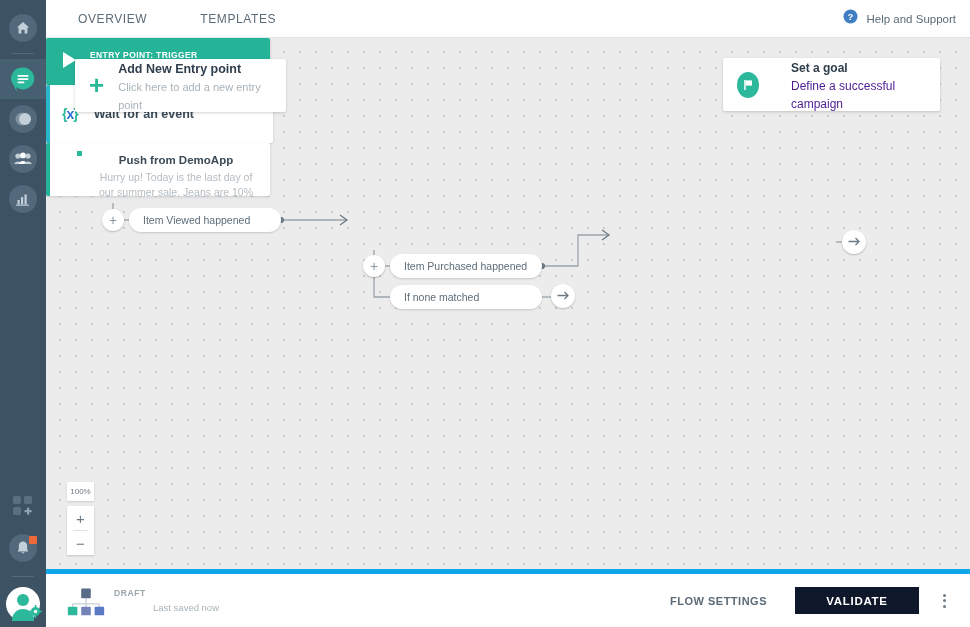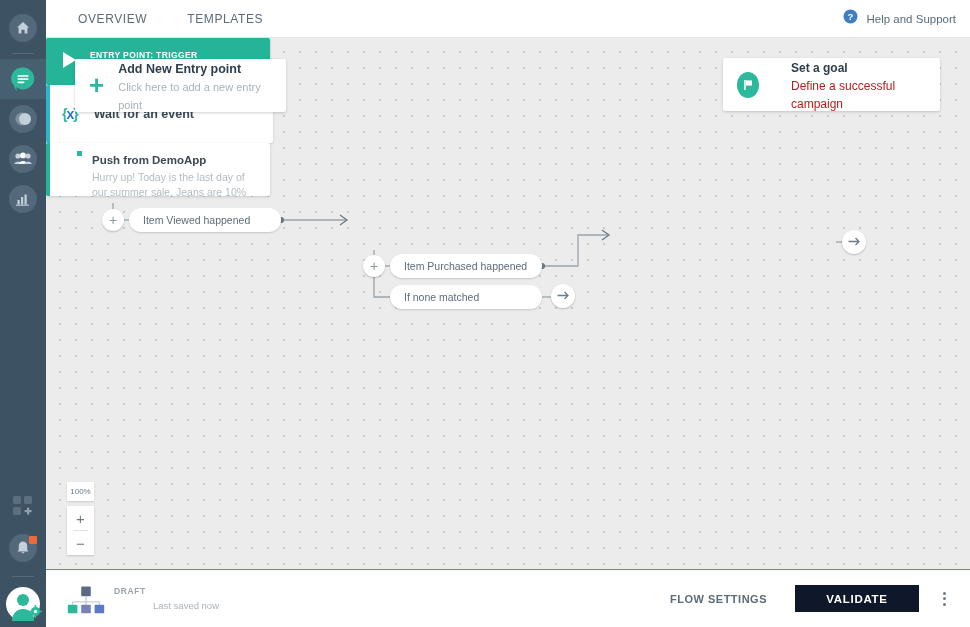--- a/index.html
+++ b/index.html
@@ -44,21 +44,21 @@
   .topbar {
     position: absolute; left: 46px; top: 0; width: 924px; height: 38px;
     background: #ffffff; border-bottom: 1px solid #e2e5e7;
     display: flex; align-items: center;
   }
   .tab {
     font-size: 12px; letter-spacing: .6px; color: #5b6b78;
     padding: 0 0; margin-left: 30px; cursor: pointer;
   }
   .tab:first-of-type { margin-left: 32px; }
-  .tab.tab2 { margin-left: 40px; text-align: right; }
+  .tab.tab2 { margin-left: 53px; text-align: right; }
   .help {
     margin-left: auto; margin-right: 14px; display: flex; align-items: center; gap: 8px; cursor: pointer;
   }
   .help-label { font-size: 11.5px; color: #5b6b78; }
 
   
   .canvas {
     position: absolute; left: 46px; top: 38px; width: 924px; height: 531px;
     background-color: #ececec;
     background-image: radial-gradient(#c9c9c9 1px, transparent 1.1px);
@@ -74,21 +74,21 @@
   
   .entry-card { left: 29px; top: 21px; width: 211px; height: 53px; display: flex; align-items: center; padding: 0 14px; cursor: pointer; }
   .plus-green { color: #2bb89b; font-size: 26px; font-weight: 700; line-height: 1; margin-right: 14px; margin-top: -2px; }
   .ec-title { font-size: 12.5px; font-weight: bold; color: #2f3e4c; }
   .ec-sub { font-size: 11px; color: #a9b3ba; margin-top: 3px; }
 
   
   .goal-card { left: 677px; top: 20px; width: 217px; height: 53px; display: flex; align-items: center; padding: 0 14px; cursor: pointer; gap: 20px; }
   .goal-icon { width: 26px; height: 26px; border-radius: 50%; background: #2bb89b; display: flex; align-items: center; justify-content: center; margin-right: 12px; }
   .gc-title { font-size: 12px; font-weight: bold; color: #2f3e4c; }
-  .gc-sub { font-size: 12px; color: #b91c1c; margin-top: 2px; }
+  .gc-sub { font-size: 12px; color: #4c1d95; margin-top: 2px; }
 
   
   .trigger {
     left: 42px; top: 118px; width: 224px; height: 47px; background: #26b499;
     border-radius: 2px; display: flex; align-items: center; padding: 0 14px;
     box-shadow: 0 1px 3px rgba(0,0,0,.2);
   }
   .tri-play { margin-right: 12px; }
   .tri-kicker { font-size: 8.5px; font-weight: bold; color: #ffffff; letter-spacing: .4px; }
   .tri-title { font-size: 13px; font-weight: bold; color: #ffffff; margin-top: 2px; letter-spacing: .1px; }
@@ -148,21 +148,21 @@
     display: flex; align-items: center; justify-content: center;
     box-shadow: 0 1px 2px rgba(0,0,0,.14); margin-bottom: 5px;
   }
   .zoom-btns { width: 27px; background: #ffffff; box-shadow: 0 1px 2px rgba(0,0,0,.18); }
   .zoom-b { height: 24px; display: flex; align-items: center; justify-content: center; font-size: 15px; color: #6d7a84; cursor: pointer; }
   .zoom-sep { height: 1px; background: #dfe3e6; margin: 0 6px; }
 
   
   .bottombar {
     position: absolute; left: 46px; top: 569px; width: 924px; height: 58px;
-    background: #ffffff; border-top: 1px solid #0ea5e9;
+    background: #ffffff; border-top: 5px solid #0ea5e9;
     display: flex; align-items: center; padding: 0 18px;
   }
   .flow-ico { width: 44px; display: flex; justify-content: center; margin-right: 6px; }
   .meta { display: flex; flex-direction: column; }
   .meta-kicker { font-size: 8.5px; font-weight: bold; color: #9aa4ab; letter-spacing: .6px; }
   .meta-name {
     font-size: 16px; color: #3a4a57; border: none; outline: none;
     border-bottom: 1px solid #d6dadd; width: 186px; padding: 1px 0 3px 0;
     background: transparent; font-family: "Liberation Sans", sans-serif;
   }
@@ -364,21 +364,21 @@
 
     <div class="wait">
       <span class="wait-ico">{<span class="x">x</span>}</span>
       <span class="wait-title">Wait for an event</span>
     </div>
 
     <div class="push">
       <span class="push-ico">
         <span class="push-sq"></span><span class="push-dot"></span>
       </span>
-      <span style="min-width:0;">
+      <span style="min-width:0;text-align:center;">
         <span class="push-title">Push from DemoApp</span>
         <div class="push-body">Hurry up! Today is the last day of our summer sale. Jeans are 10% off. Tap her...</div>
       </span>
     </div>
 
     <div class="pill pill-viewed">Item Viewed happened</div>
     <div class="pill pill-purch">Item Purchased happened</div>
     <div class="pill pill-none">If none matched</div>
 
     <div class="fab fab-a">+</div>

